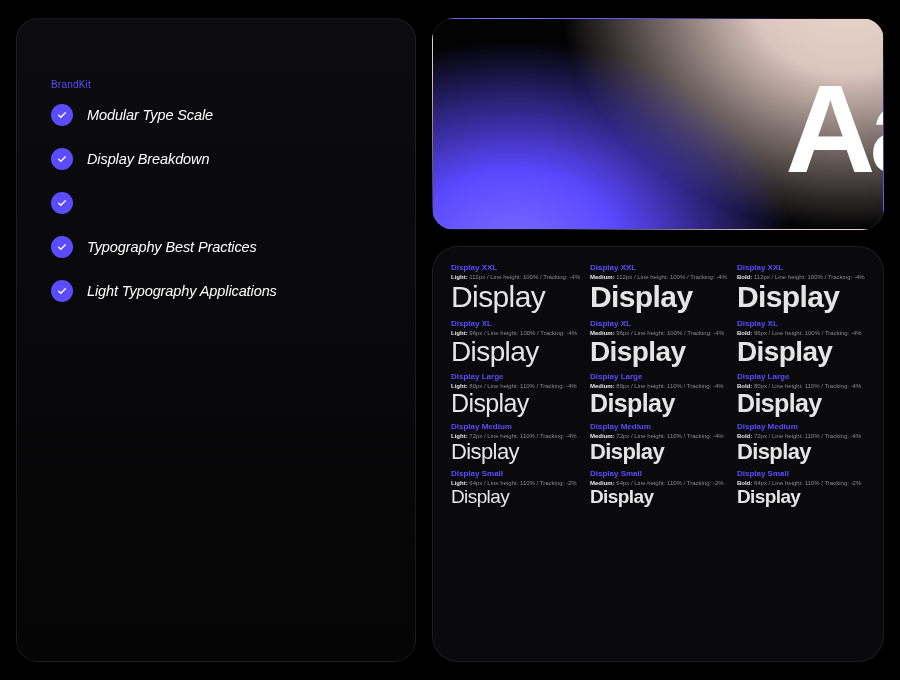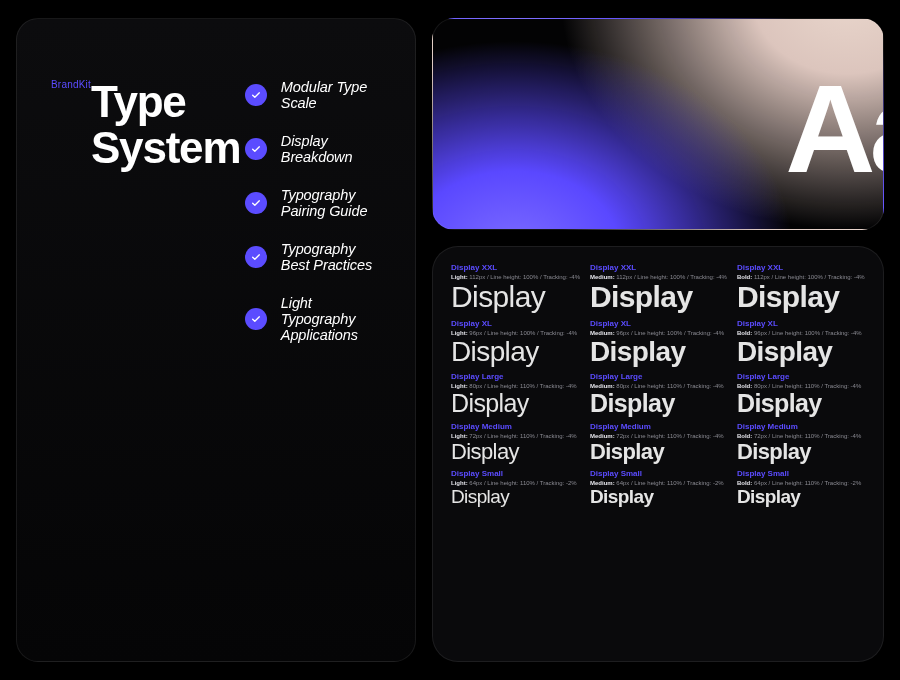--- a/index.html
+++ b/index.html
@@ -15,21 +15,21 @@
     gap: 16px;
   }
   .left-card {
     width: 400px;
     height: 644px;
     background: linear-gradient(180deg, #0c0c0e 0%, #050506 100%);
     border: 1px solid rgba(255,255,255,0.08);
     border-radius: 22px;
     padding: 60px 34px 34px 34px;
     display: flex;
-    flex-direction: row;
+    flex-direction: column;
   }
   .eyebrow {
     color: #5b4cff;
     font-size: 10px;
     font-weight: 500;
     letter-spacing: 0.2px;
     margin-bottom: 14px;
   }
   .headline {
     font-size: 44px;
@@ -133,21 +133,20 @@
   }
   .fw-light  { font-weight: 300; }
   .fw-medium { font-weight: 600; }
   .fw-bold   { font-weight: 800; }
 </style>
 </head>
 <body>
 
 <div class="left-card">
   <div class="eyebrow">BrandKit</div>
-  <h1 class="headline">Type System</h1>
   <ul class="feature-list" id="feature-list">
       <li class="feature-item">
         <span class="check-badge">
           <svg viewBox="0 0 12 12" fill="none">
             <path d="M2 6.2 4.6 8.8 10 3.4" stroke="#fff" stroke-width="1.6" stroke-linecap="round" stroke-linejoin="round"></path>
           </svg>
         </span>
         <span class="feature-label">Modular Type Scale</span>
       </li>
       <li class="feature-item">
@@ -157,21 +156,20 @@
           </svg>
         </span>
         <span class="feature-label">Display Breakdown</span>
       </li>
       <li class="feature-item">
         <span class="check-badge">
           <svg viewBox="0 0 12 12" fill="none">
             <path d="M2 6.2 4.6 8.8 10 3.4" stroke="#fff" stroke-width="1.6" stroke-linecap="round" stroke-linejoin="round"></path>
           </svg>
         </span>
-        <span class="feature-label">Typography Pairing Guide</span>
       </li>
       <li class="feature-item">
         <span class="check-badge">
           <svg viewBox="0 0 12 12" fill="none">
             <path d="M2 6.2 4.6 8.8 10 3.4" stroke="#fff" stroke-width="1.6" stroke-linecap="round" stroke-linejoin="round"></path>
           </svg>
         </span>
         <span class="feature-label">Typography Best Practices</span>
       </li>
       <li class="feature-item">

